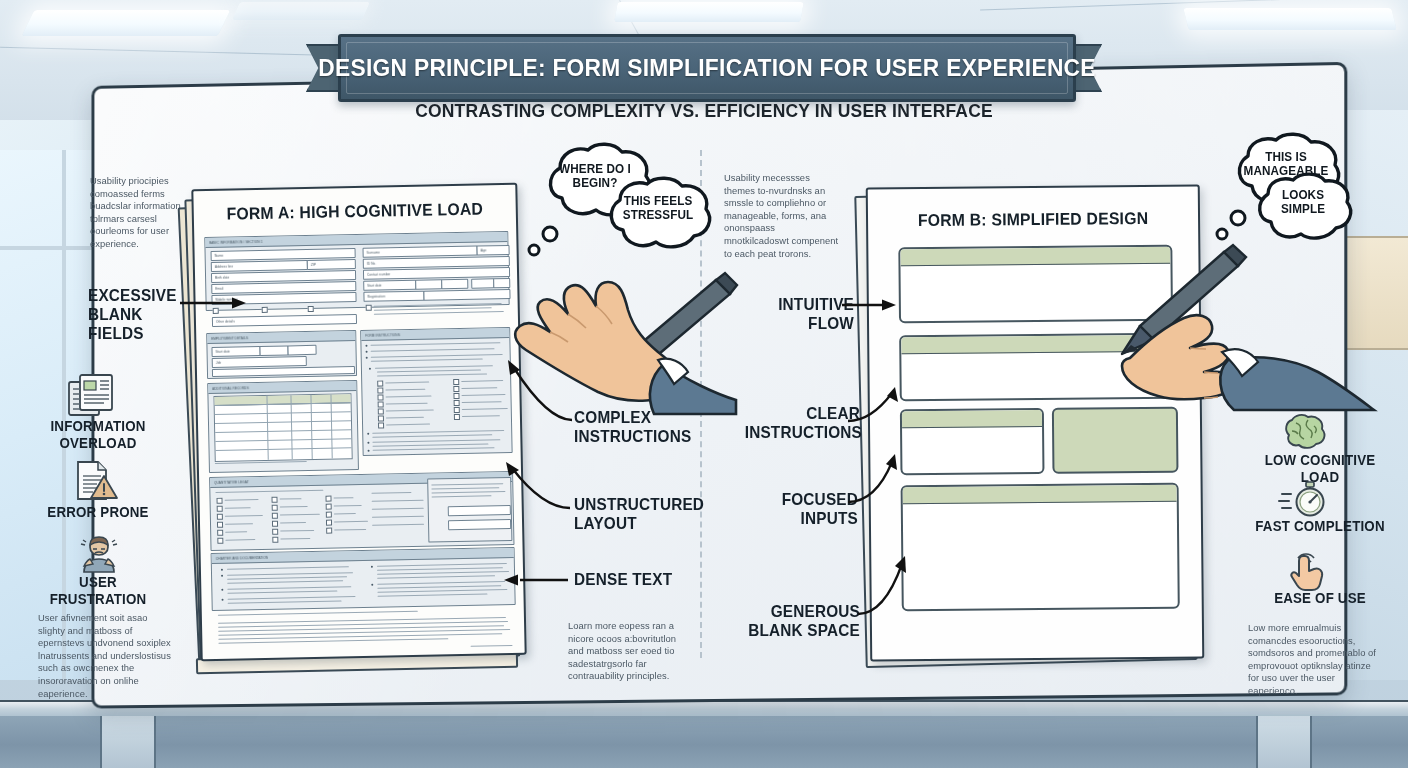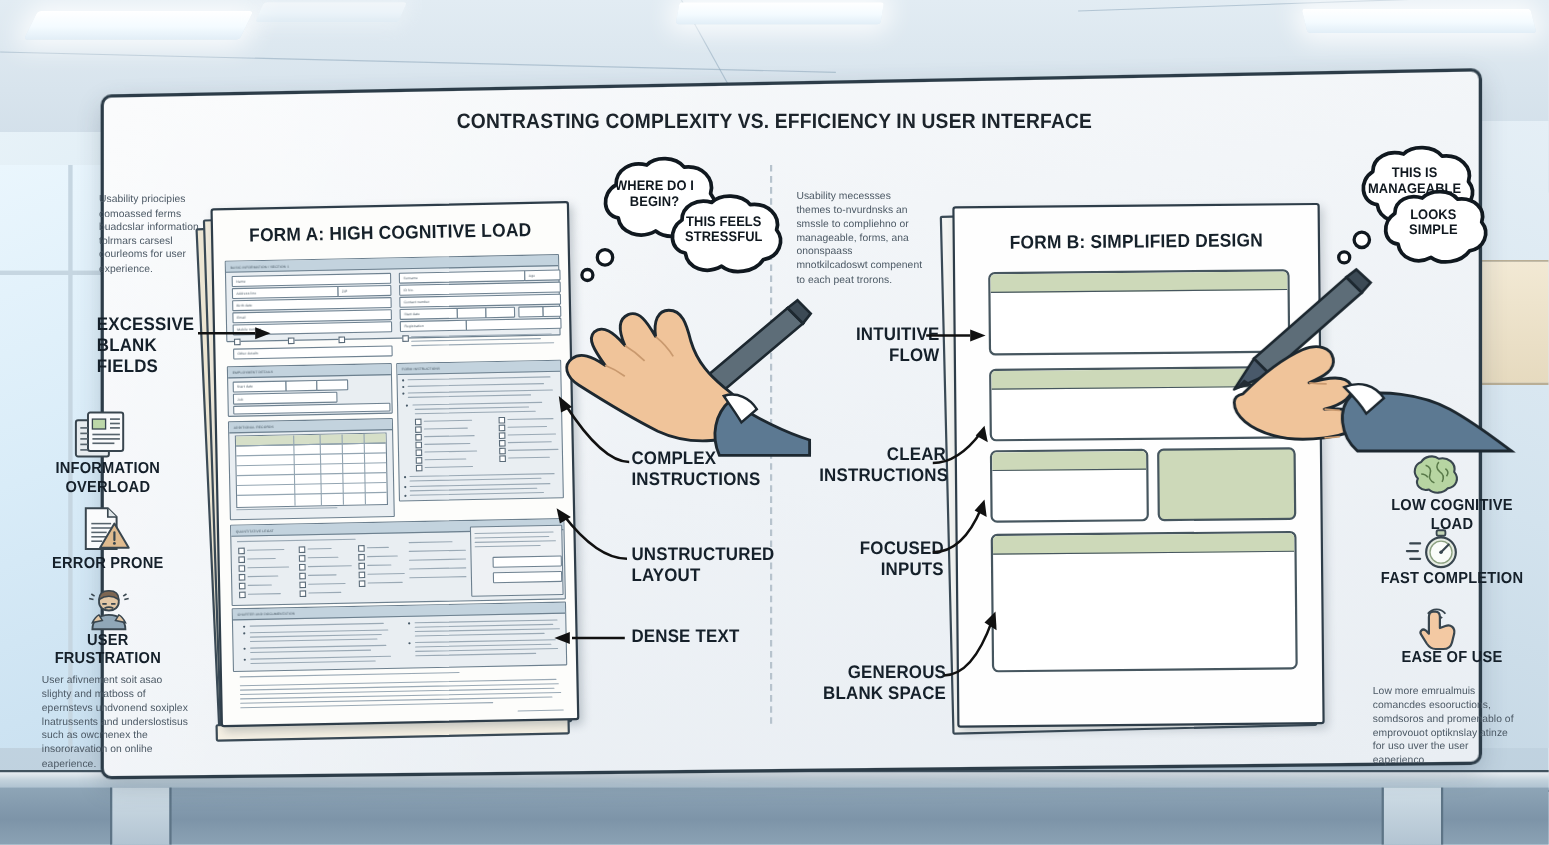--- a/index.html
+++ b/index.html
@@ -157,20 +157,28 @@
 
   <div class="desk-top"></div>
   <div class="desk-front"></div>
   <div class="desk-leg" style="left:100px;"></div>
   <div class="desk-leg" style="left:1256px;"></div>
 
   <div class="board">
     <div class="board-sheen"></div>
   </div>
 
+  <div class="ribbon-wrap">
+    <div class="rib-tail l"></div>
+    <div class="rib-tail r"></div>
+    <div class="rib-main">
+      <div class="rib-inner"></div>
+      <span class="rib-title">DESIGN PRINCIPLE: FORM SIMPLIFICATION FOR USER EXPERIENCE</span>
+    </div>
+  </div>
   <div class="subtitle">CONTRASTING COMPLEXITY VS. EFFICIENCY IN USER INTERFACE</div>
 
   <div class="divider"></div>
 
   <div class="blurb" style="left:90px;top:175px;width:108px;">Usability priocipies comoassed ferms buadcslar information tolrmars carsesl oourleoms for user experience.</div>
   <div class="blurb" style="left:38px;top:612px;width:138px;">User afivnement soit asao slighty and matboss of epernstevs undvonend soxiplex lnatrussents and underslostisus such as owcmenex the insororavation on onlihe eaperience.</div>
 
   <div class="paperstack" style="left:0;top:0;">
     <div class="pg" style="left:188px;top:200px;width:318px;height:460px;transform:rotate(-2.6deg);background:#ece5d2;"></div>
     <div class="pg" style="left:192px;top:194px;width:320px;height:462px;transform:rotate(-1.9deg);background:#f2ecdd;"></div>
@@ -553,20 +561,21 @@
   <div class="bub-txt" style="left:604px;top:194px;width:108px;white-space:pre-line;">THIS FEELS
 STRESSFUL</div>
 
   <div class="bub" style="left:520px;top:224px;">
     <svg width="46" height="40" viewBox="0 0 46 40">
       <circle cx="30" cy="10" r="7" fill="#fff" stroke="#10181f" stroke-width="3"></circle>
       <circle cx="14" cy="26" r="5" fill="#fff" stroke="#10181f" stroke-width="3"></circle>
     </svg>
   </div>
 
+  <div class="blurb" style="left:568px;top:620px;width:114px;">Loarn more eopess ran a nicore ocoos a:bovritutlon and matboss ser eoed tio sadestatrgsorlo far contrauability principles.</div>
 
   <div class="blurb" style="left:1248px;top:622px;width:136px;">Low more emrualmuis comancdes esooructions, somdsoros and promenablo of emprovouot optiknslay atinze for uso uver the user eaperienco.</div>
   <div class="blurb" style="left:724px;top:172px;width:116px;">Usability mecessses themes to-nvurdnsks an smssle to compliehno or manageable, forms, ana ononspaass mnotkilcadoswt compenent to each peat trorons.</div>
 
   <div class="paperstack">
     <div class="pg" style="left:860px;top:192px;width:328px;height:468px;transform:rotate(-1.4deg);background:#f3f4f2;"></div>
   </div>
 
   <div class="formB">
     <div class="fb-title">FORM B: SIMPLIFIED DESIGN</div>

